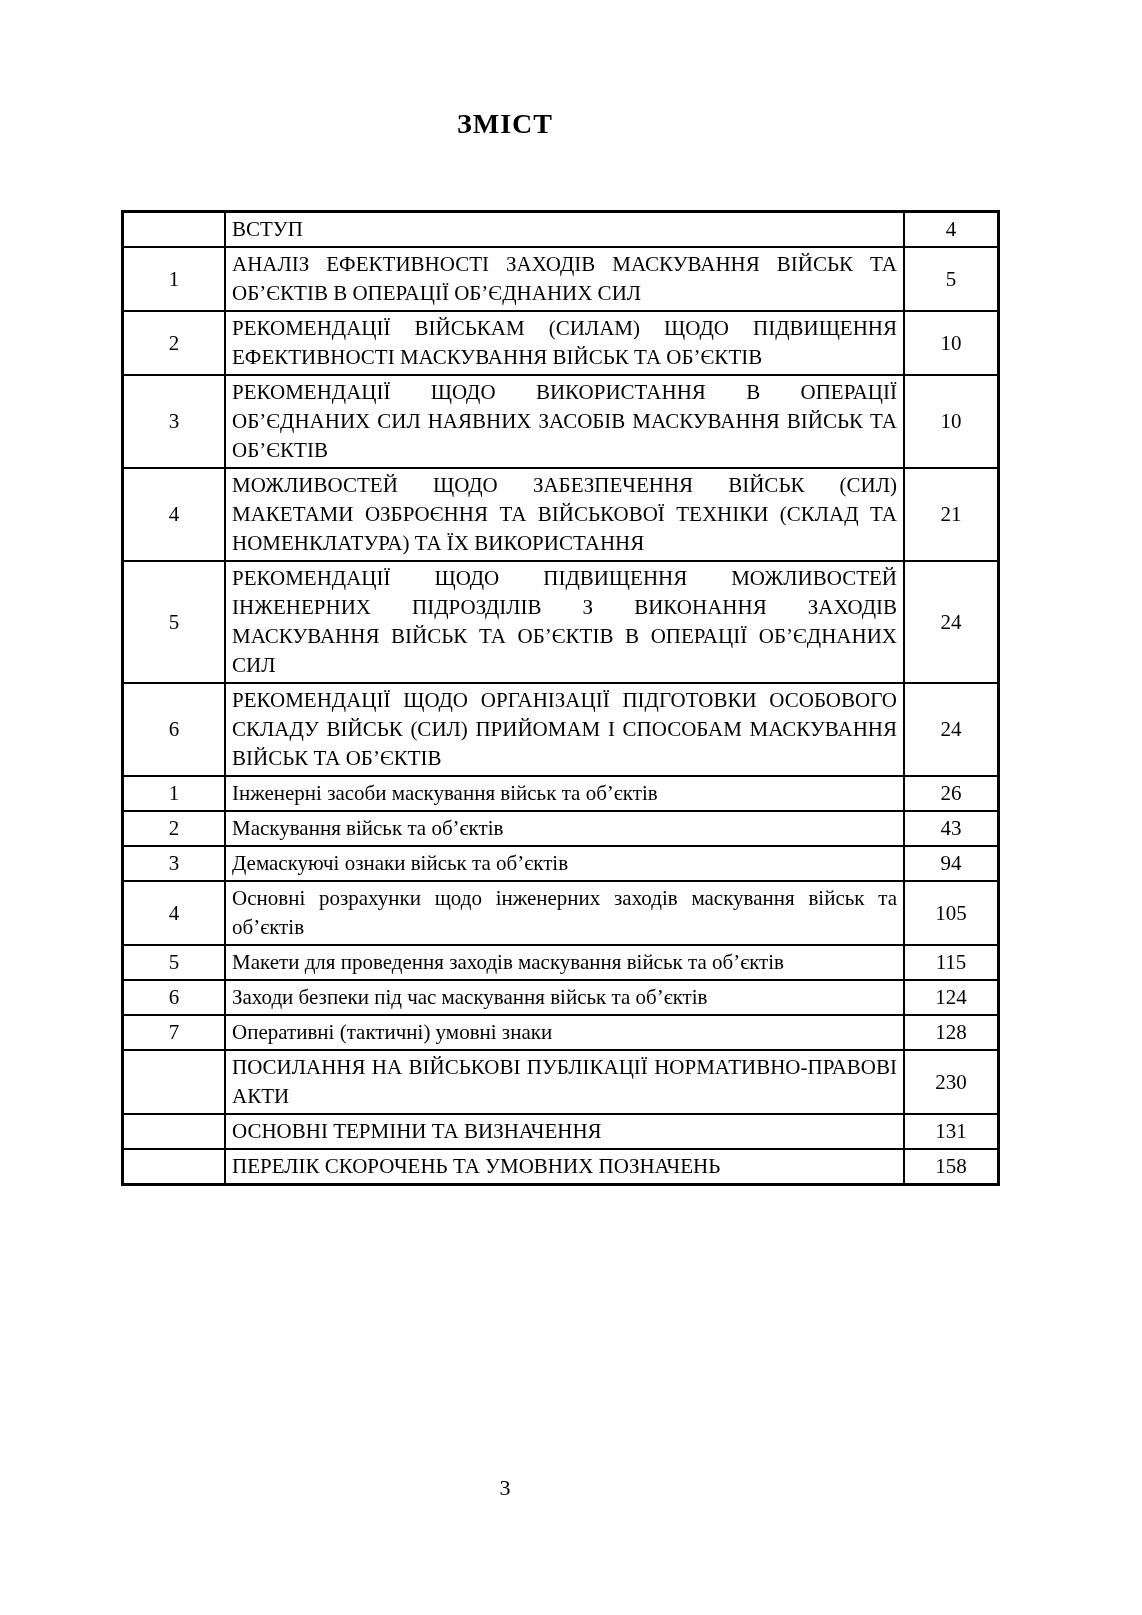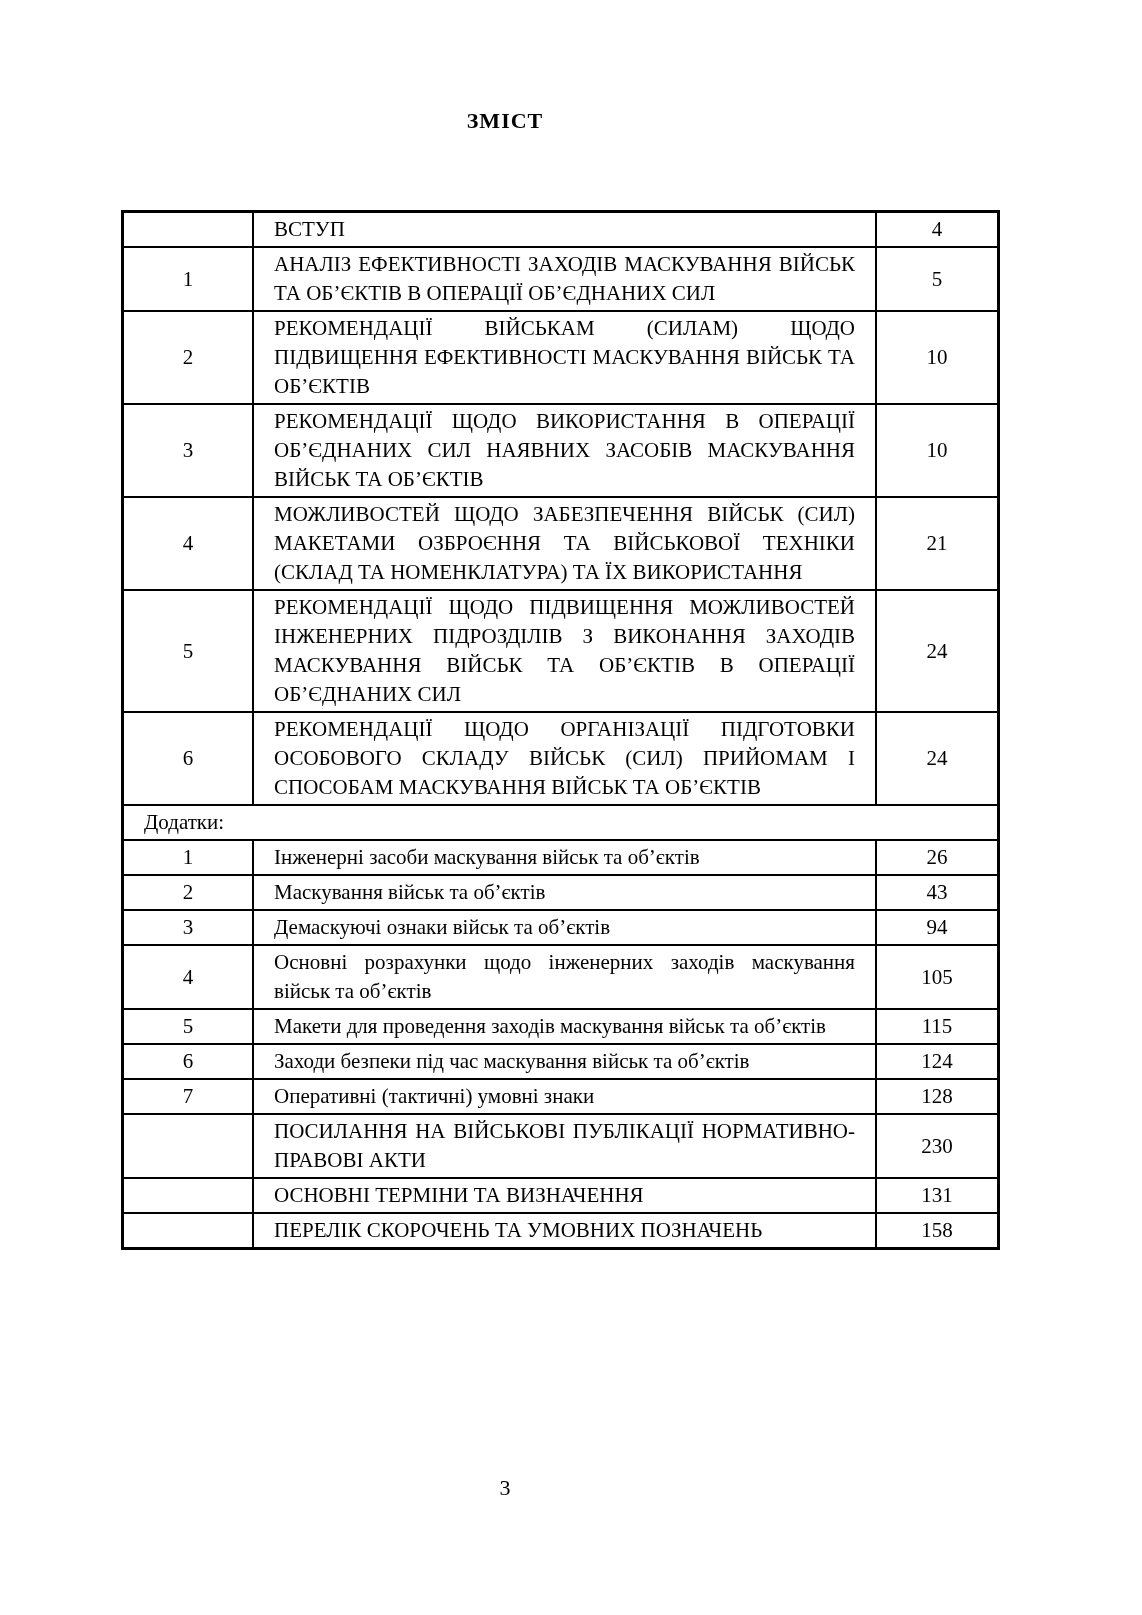--- a/index.html
+++ b/index.html
@@ -16,42 +16,42 @@
     font-family: "Liberation Serif", "DejaVu Serif", serif;
     overflow: hidden;
   }
   .doc-title {
     position: absolute;
     top: 108px;
     left: 0;
     width: 1010px; 
     text-align: center;
     font-weight: bold;
-    font-size: 22px;
+    font-size: 28px;
     letter-spacing: 1px;
   }
   table.toc {
     position: absolute;
     top: 210px;
     left: 121px;
     width: 879px;
     border-collapse: collapse;
     table-layout: fixed;
   }
   table.toc, table.toc td {
     border: 2px solid #000000;
   }
   table.toc {
     border-width: 3px;
   }
   table.toc td {
     font-size: 21px;
     line-height: 29px;
     vertical-align: middle;
-    padding: 2px 20px;
+    padding: 2px 6px;
   }
   td.num-cell {
     width: 88px;
     text-align: center;
     padding: 2px 2px;
   }
   td.title-cell {
     text-align: justify;
     padding: 2px 10px 2px 9px;
   }
@@ -112,23 +112,20 @@
         <td class="num-cell">5</td>
         <td class="title-cell">РЕКОМЕНДАЦІЇ ЩОДО ПІДВИЩЕННЯ МОЖЛИВОСТЕЙ ІНЖЕНЕРНИХ ПІДРОЗДІЛІВ З ВИКОНАННЯ ЗАХОДІВ МАСКУВАННЯ ВІЙСЬК ТА ОБ’ЄКТІВ В ОПЕРАЦІЇ ОБ’ЄДНАНИХ СИЛ</td>
         <td class="page-cell">24</td>
       </tr>
       <tr>
         <td class="num-cell">6</td>
         <td class="title-cell">РЕКОМЕНДАЦІЇ ЩОДО ОРГАНІЗАЦІЇ ПІДГОТОВКИ ОСОБОВОГО СКЛАДУ ВІЙСЬК (СИЛ) ПРИЙОМАМ І СПОСОБАМ МАСКУВАННЯ ВІЙСЬК ТА ОБ’ЄКТІВ</td>
         <td class="page-cell">24</td>
       </tr>
 
-      <tr>
-        <td class="appendix-label-cell" colspan="3">Додатки:</td>
-      </tr>
 
       <tr>
         <td class="num-cell">1</td>
         <td class="title-cell">Інженерні засоби маскування військ та об’єктів</td>
         <td class="page-cell">26</td>
       </tr>
       <tr>
         <td class="num-cell">2</td>
         <td class="title-cell">Маскування військ та об’єктів</td>
         <td class="page-cell">43</td>

